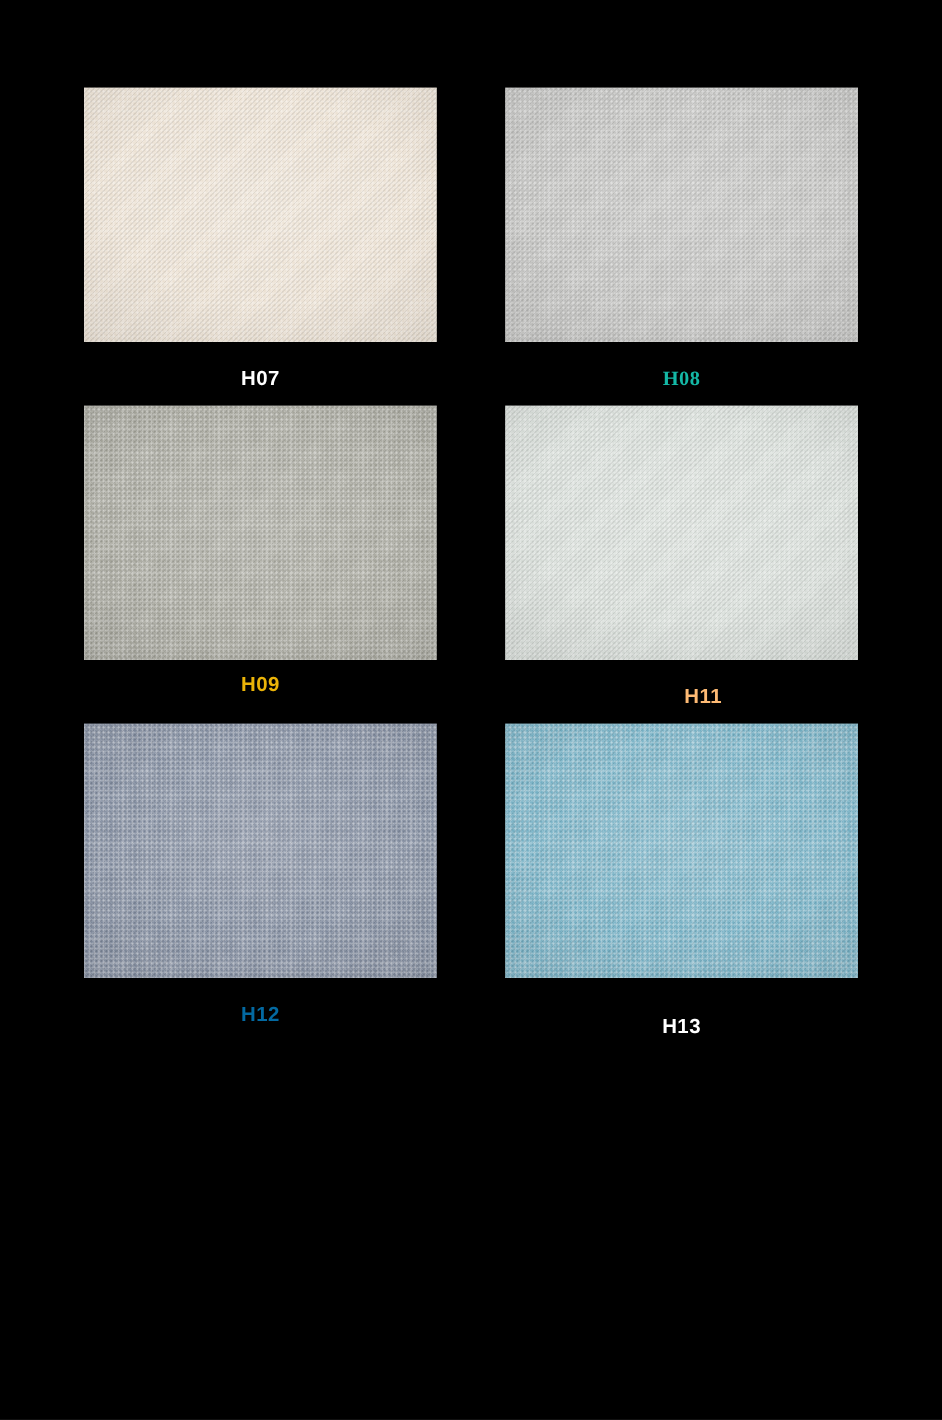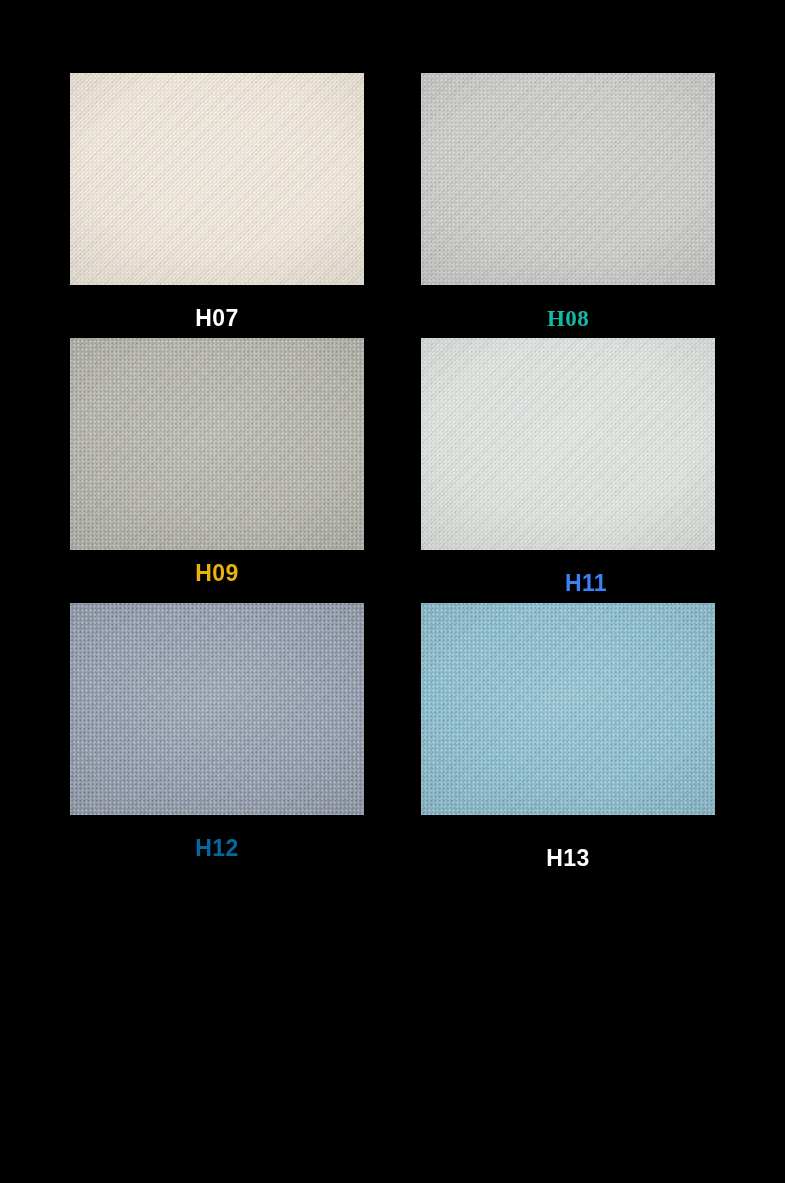--- a/index.html
+++ b/index.html
@@ -95,21 +95,21 @@
         rgba(0,0,0,0.00) 3px),
       radial-gradient(ellipse 78% 72% at 50% 44%,
         rgba(255,255,255,0.10) 0%,
         rgba(255,255,255,0.00) 55%,
         rgba(0,0,0,0.07) 100%);
     pointer-events: none;
   }
 
   .swatch-label {
     margin-top: 22px;
-    font-size: 23px;
+    font-size: 17px;
     font-weight: bold;
     color: #ffffff;
     letter-spacing: 0.4px;
     line-height: 1;
     text-align: center;
     user-select: none;
   }
 </style>
 </head>
 <body>
@@ -122,21 +122,21 @@
     <div class="swatch-cell">
       <div class="swatch-tile" style="background-color: rgb(203, 203, 201);"></div>
       <div class="swatch-label" style="color: #14b8a6; font-family: Liberation Serif, serif;">H08</div>
     </div>
     <div class="swatch-cell">
       <div class="swatch-tile" style="background-color: rgb(180, 180, 172);"></div>
       <div class="swatch-label" style="color: #eab308; margin-top: 12px;">H09</div>
     </div>
     <div class="swatch-cell">
       <div class="swatch-tile" style="background-color: rgb(221, 226, 222);"></div>
-      <div class="swatch-label" style="color: #3b82f6; padding-left: 36px;">H11</div>
+      <div class="swatch-label" style="color: #fdba74; padding-left: 36px;">H11</div>
     </div>
     <div class="swatch-cell">
       <div class="swatch-tile" style="background-color: rgb(149, 158, 174);"></div>
       <div class="swatch-label" style="color: #0369a1;">H12</div>
     </div>
     <div class="swatch-cell">
       <div class="swatch-tile" style="background-color: rgb(140, 189, 206);"></div>
       <div class="swatch-label" style="color: rgb(255, 255, 255); margin-top: 32px;">H13</div>
     </div>
   </div>

